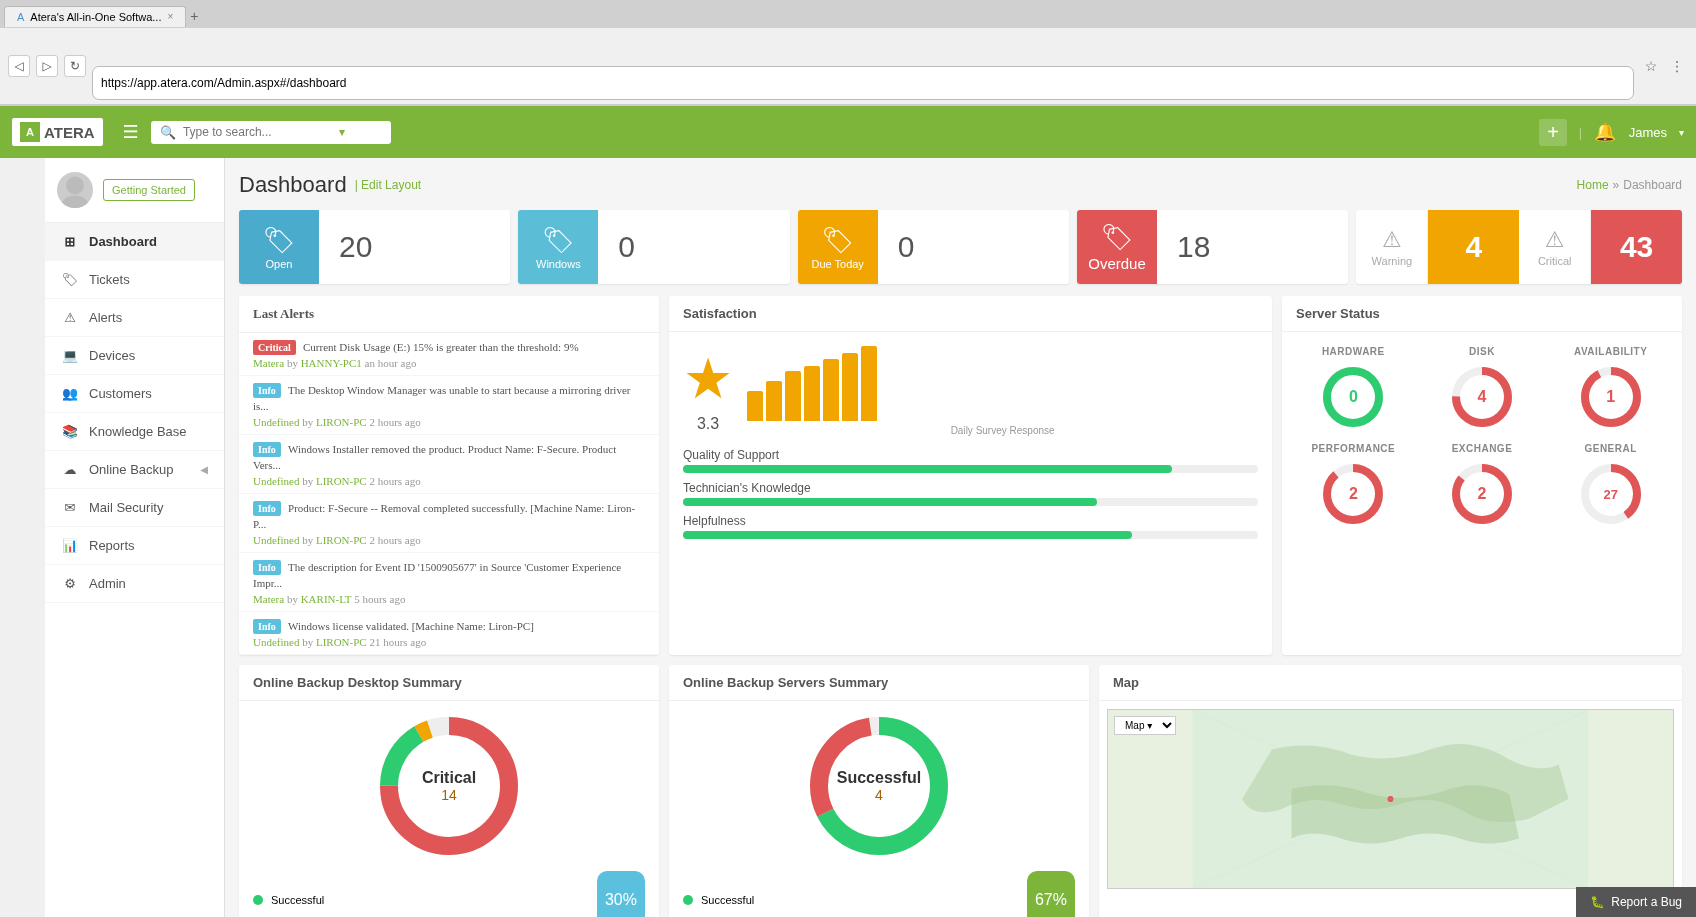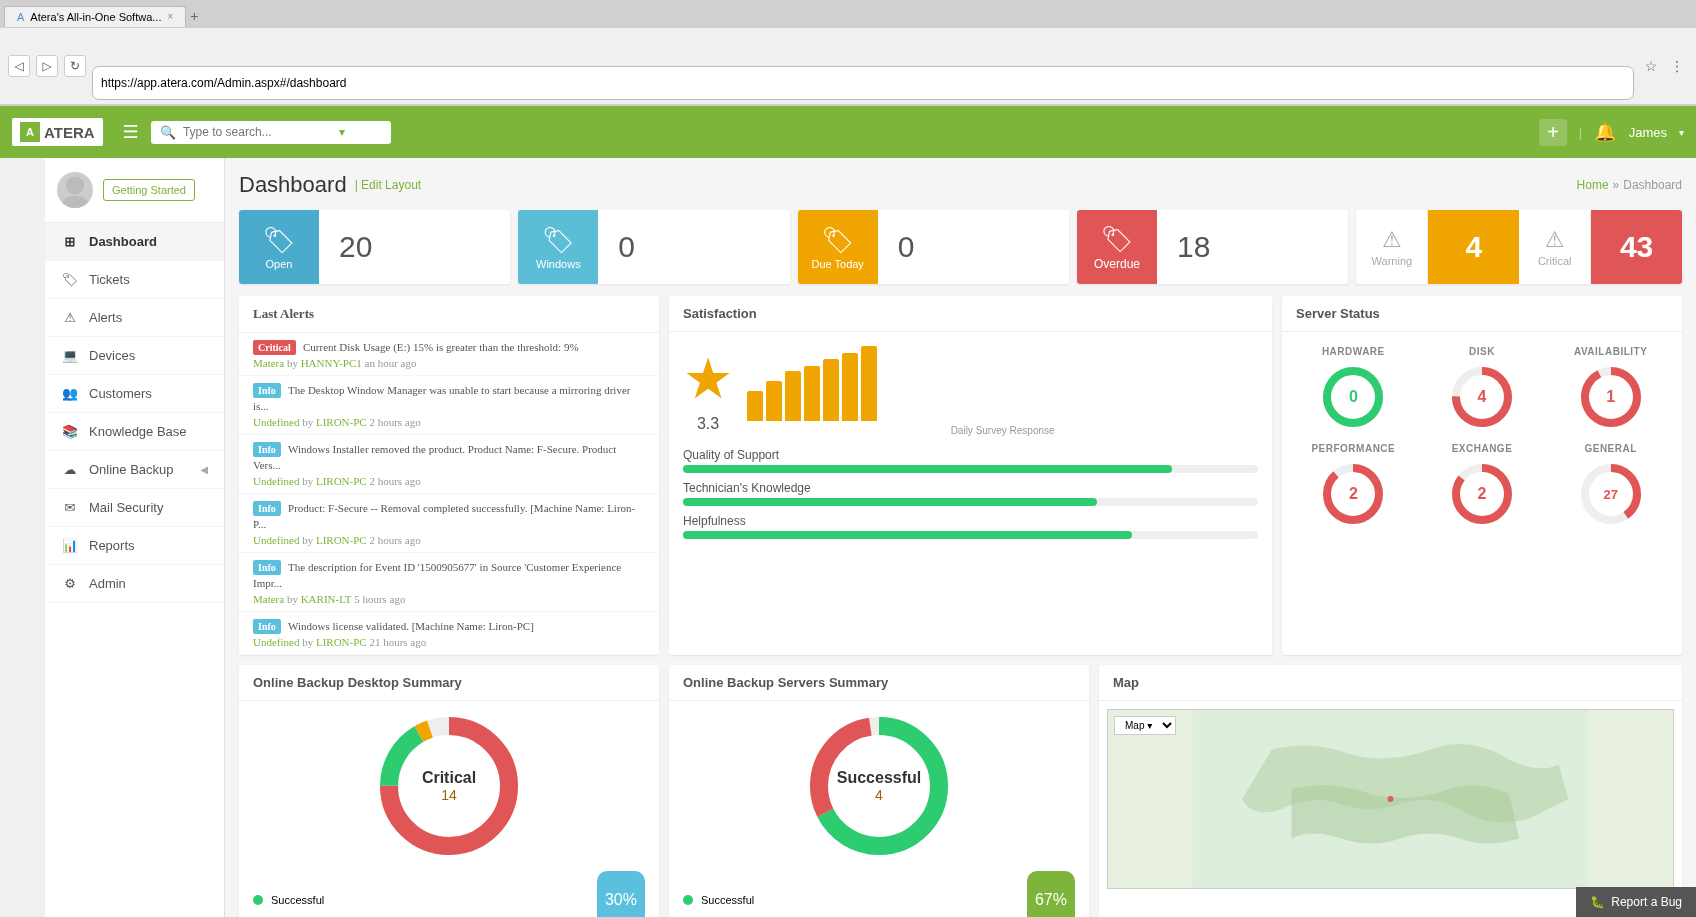--- a/index.html
+++ b/index.html
@@ -240,21 +240,21 @@
         <div class="stat-icon-box" style="background:#f0a500; width:80px; height:74px; display:flex; flex-direction:column; align-items:center; justify-content:center; color:#fff; gap:2px;">
           <span style="font-size:26px;">🏷</span>
           <span style="font-size:11px;">Due Today</span>
         </div>
         <span style="font-size:30px; font-weight:300; color:#555; padding:0 20px;">0</span>
       </div>
 
       <div class="stat-card" style="flex:1;">
         <div class="stat-icon-box" style="background:#e05555; width:80px; height:74px; display:flex; flex-direction:column; align-items:center; justify-content:center; color:#fff; gap:2px;">
           <span style="font-size:26px;">🏷</span>
-          <span style="font-size:12px;">Overdue</span>
+          <span style="font-size:15px;">Overdue</span>
         </div>
         <span style="font-size:30px; font-weight:300; color:#555; padding:0 20px;">18</span>
       </div>
 
       <div style="flex:1.2; display:flex; background:#fff; border-radius:3px; box-shadow:0 1px 2px rgba(0,0,0,0.08); overflow:hidden;">
         <div style="flex:1; display:flex; align-items:center;">
           <div style="width:72px; height:74px; display:flex; flex-direction:column; align-items:center; justify-content:center; color:#aaa; gap:2px; border-right:1px solid #eee;">
             <span style="font-size:22px; color:#aaa;">⚠</span>
             <span style="font-size:11px; color:#aaa;">Warning</span>
           </div>

